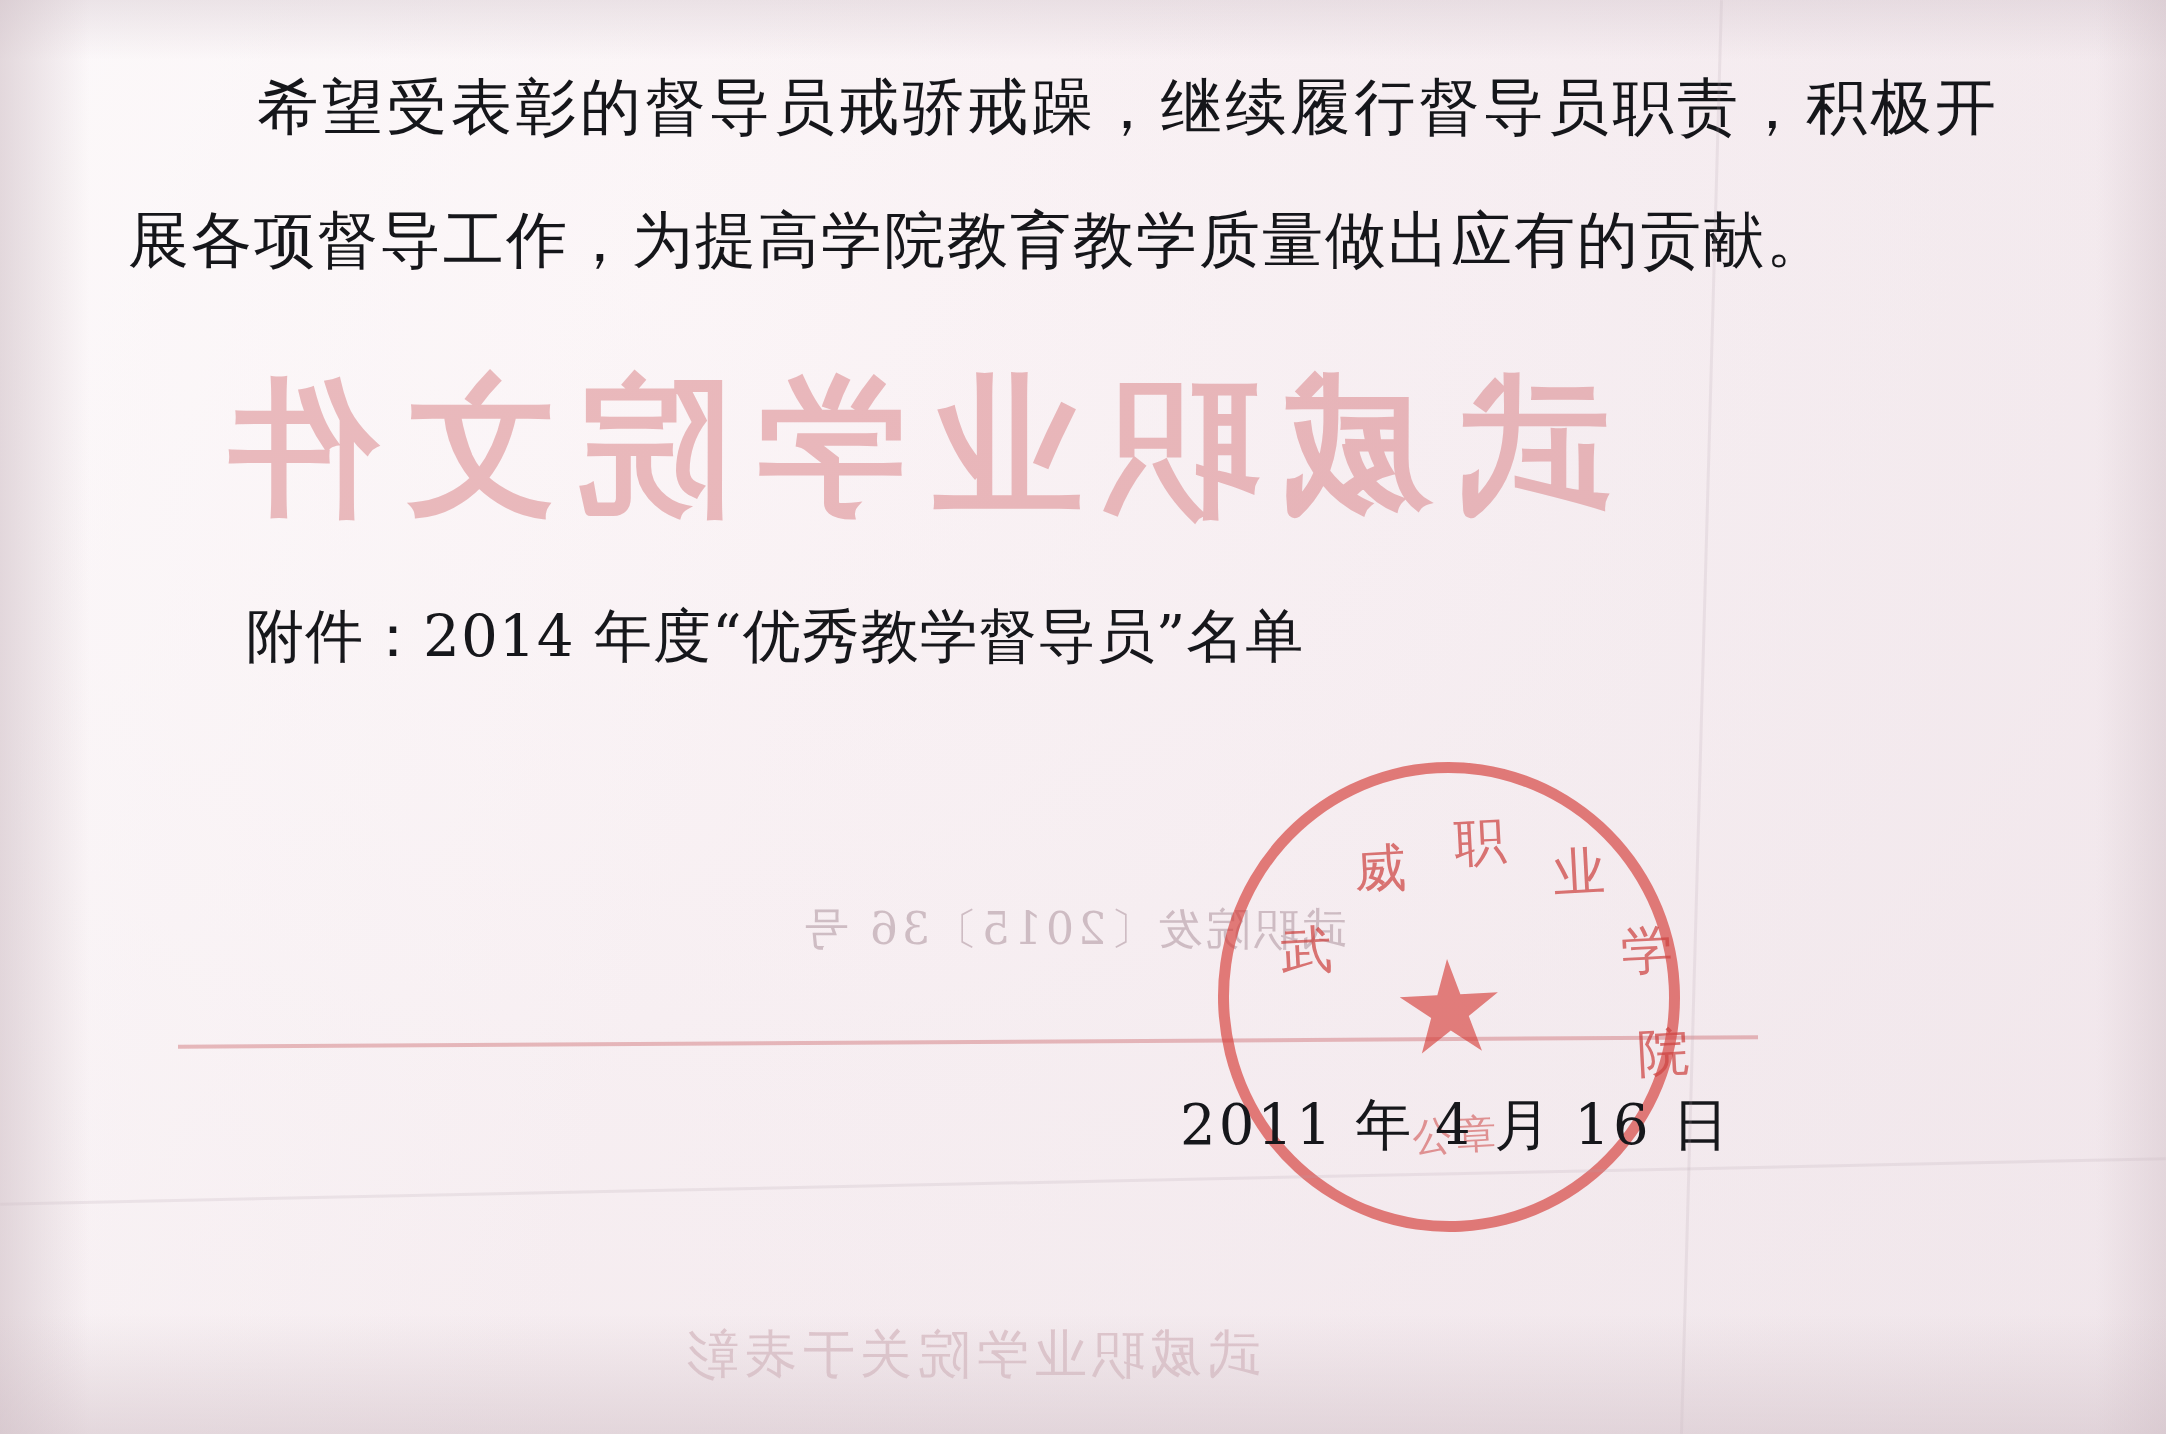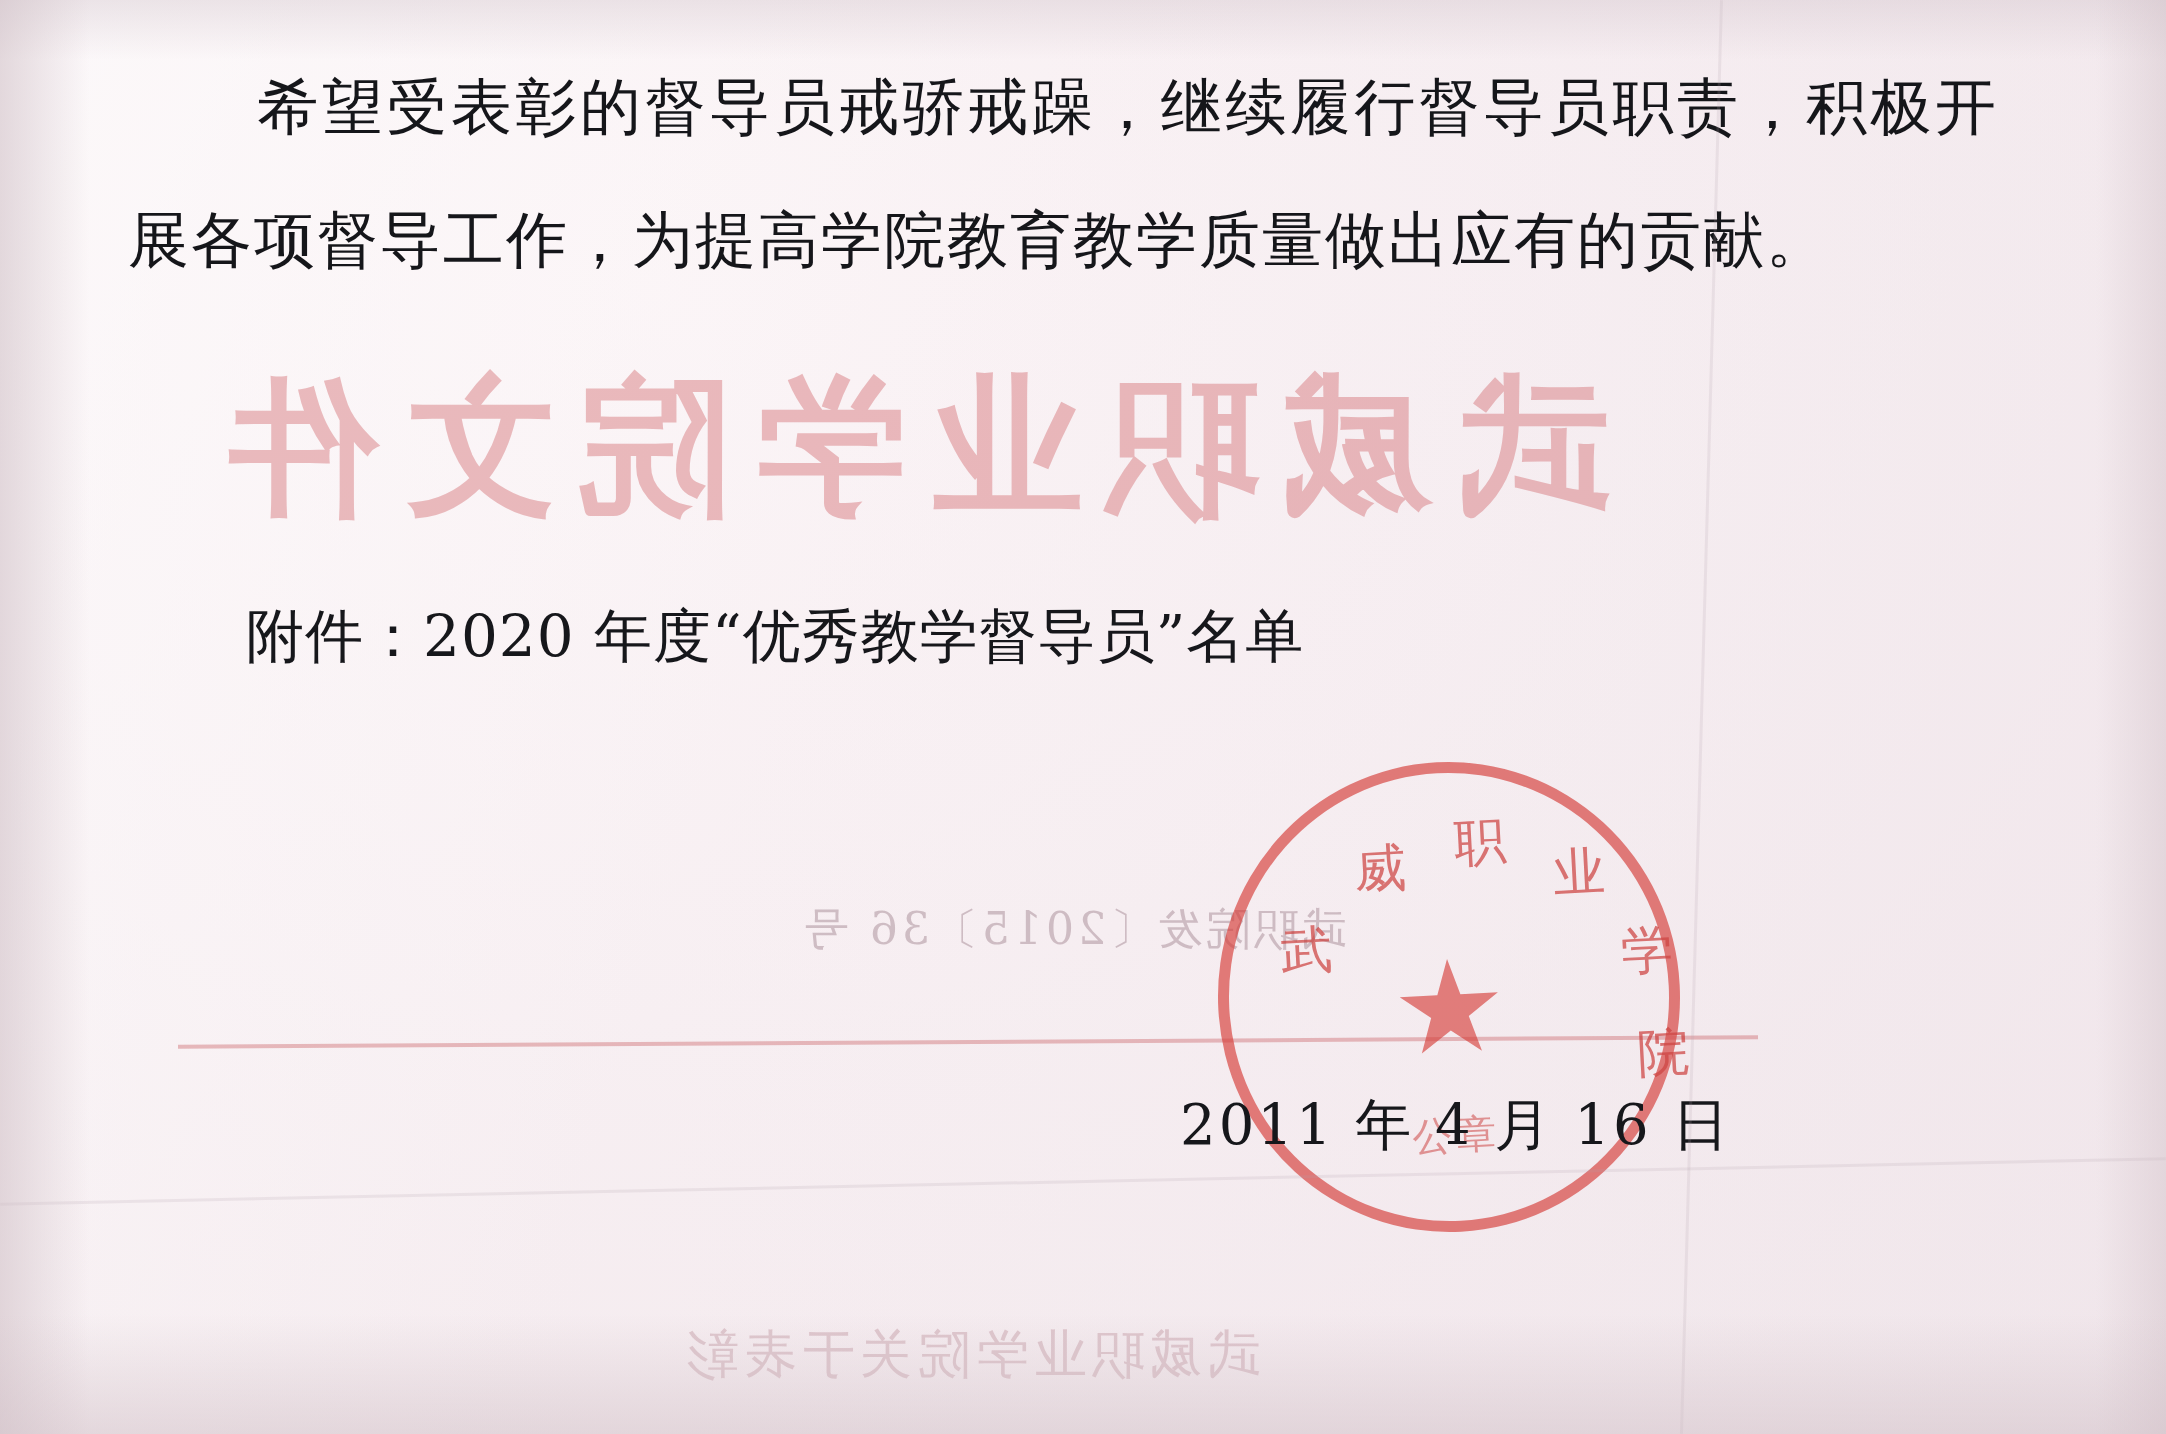--- a/index.html
+++ b/index.html
@@ -213,21 +213,21 @@
 
   <div class="paper-tint"></div>
 
   <div class="ghost ghost-title">武威职业学院文件</div>
   <div class="ghost ghost-docno">武职院发〔2015〕36 号</div>
   <div class="ghost ghost-footer">武威职业学院关于表彰</div>
   <div class="ghost-rule"></div>
 
   <div class="body-text"><span class="indent"></span><span>希望受表彰的督导员戒骄戒躁，继续履行督导员职责，积极开展各项督导工作，为提高学院教育教学质量做出应有的贡献。</span></div>
 
-  <div class="attachment-line"><span class="indent"></span><span>附件：2020 年度“优秀教学督导员”名单</span></div>
+  <div class="attachment-line"><span class="indent"></span><span>附件：2014 年度“优秀教学督导员”名单</span></div>
 
   <div class="seal">
     <div class="seal-ring-text">
       <span style="transform: rotate(-62deg) translate(0,-188px) rotate(62deg);">武</span>
       <span style="transform: rotate(-28deg) translate(0,-188px) rotate(28deg);">威</span>
       <span style="transform: rotate(4deg) translate(0,-188px) rotate(-4deg);">职</span>
       <span style="transform: rotate(36deg) translate(0,-188px) rotate(-36deg);">业</span>
       <span style="transform: rotate(68deg) translate(0,-188px) rotate(-68deg);">学</span>
       <span style="transform: rotate(100deg) translate(0,-188px) rotate(-100deg);">院</span>
     </div>

